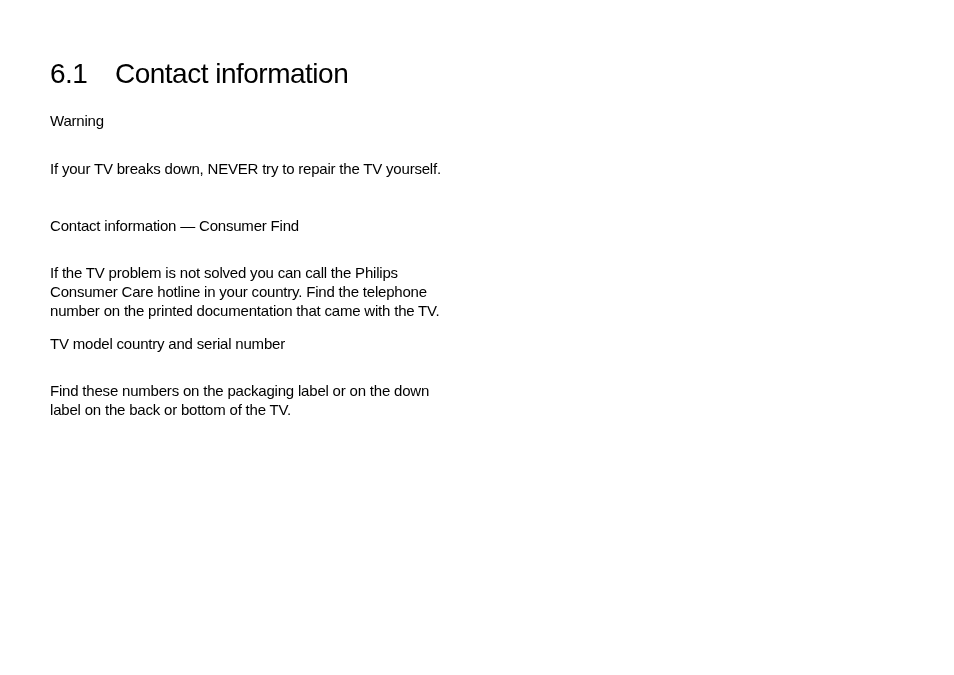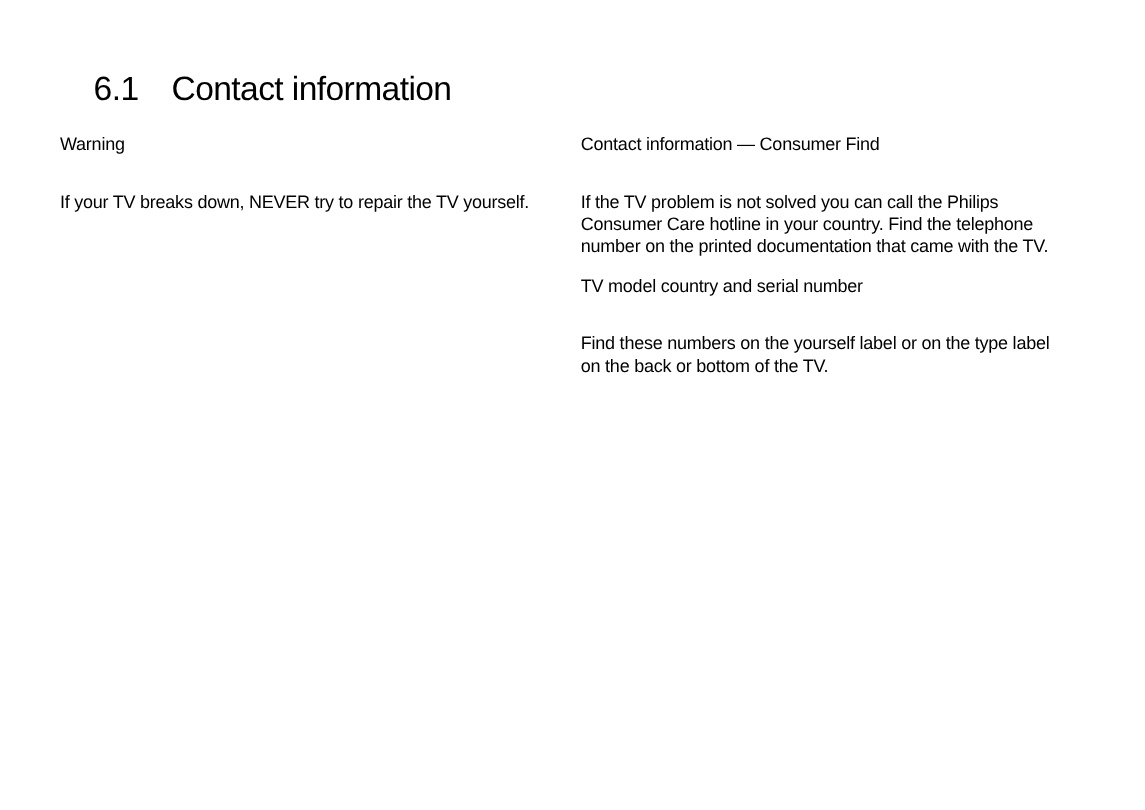--- a/index.html
+++ b/index.html
@@ -15,25 +15,25 @@
     height: 675px;
     padding: 58px 50px 50px 50px;
     letter-spacing: -0.2px;
   }
   .page-title {
     font-size: 28px;
     font-weight: 400;
     font-stretch: condensed;
     letter-spacing: -0.5px;
     margin-bottom: 22px;
-    margin-left: 28px;
   }
   .columns {
     display: flex;
     gap: 24px;
+    flex-direction: column;
   }
   .col {
     flex: 1;
     max-width: 410px;
   }
   .heading {
     font-size: 15px;
     font-weight: 400;
     margin-bottom: 6px;
     line-height: 1.25;
@@ -53,15 +53,15 @@
 
 <div class="columns">
   <div class="col">
     <div class="heading">Warning</div>
     <div class="para">If your TV breaks down, NEVER try to repair the TV yourself.</div>
   </div>
   <div class="col">
     <div class="heading">Contact information — Consumer Find</div>
     <div class="para">If the TV problem is not solved you can call the Philips Consumer Care hotline in your country. Find the telephone number on the printed documentation that came with the TV.</div>
     <div class="heading">TV model country and serial number</div>
-    <div class="para">Find these numbers on the yourself label or on the type label on the back or bottom of the TV.</div>
+    <div class="para">Find these numbers on the packaging label or on the down label on the back or bottom of the TV.</div>
   </div>
 </div>
 
 </body></html>

